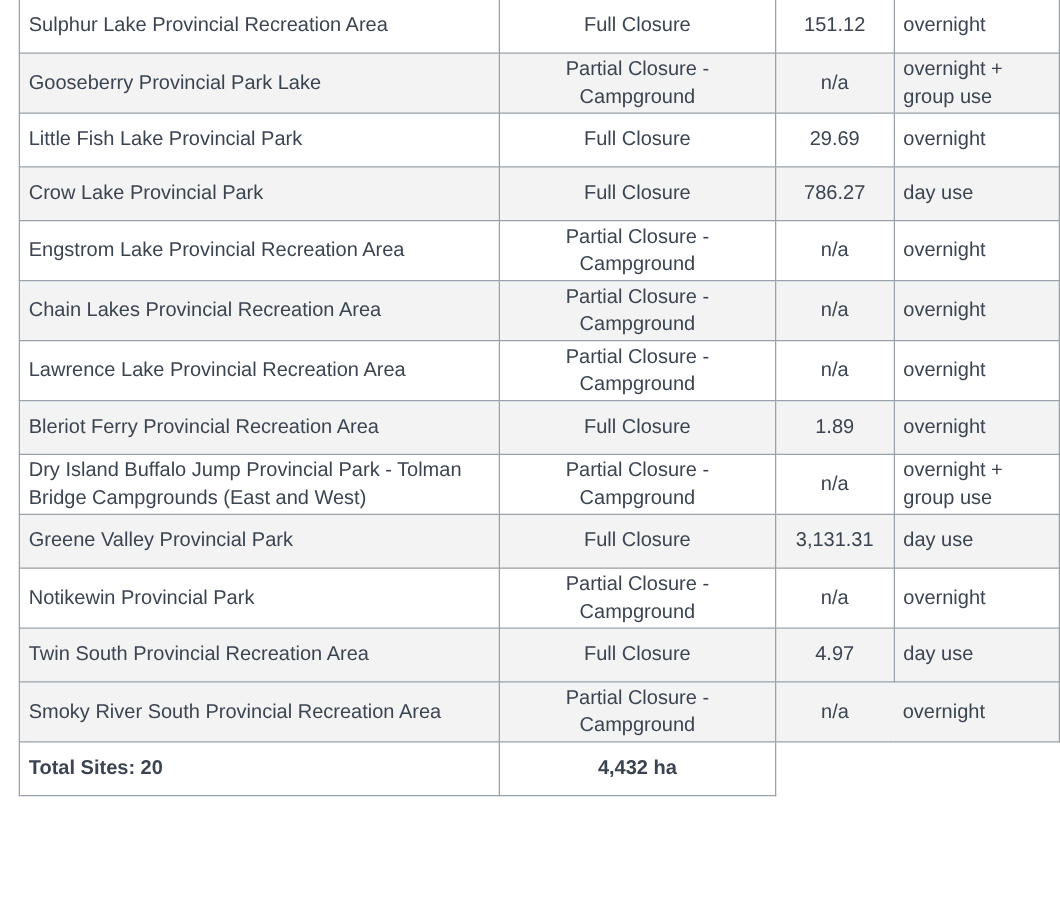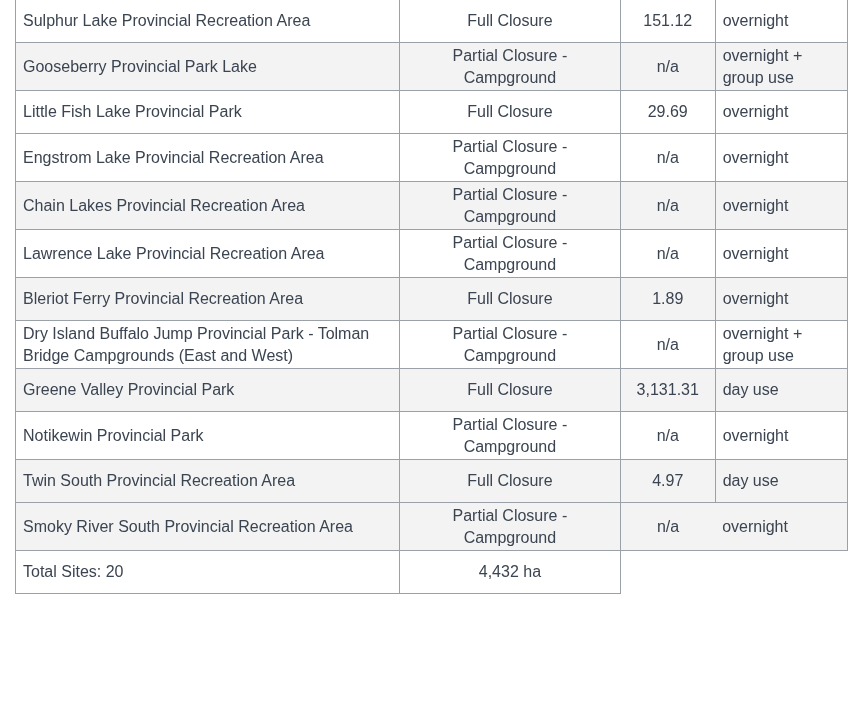--- a/index.html
+++ b/index.html
@@ -18,21 +18,21 @@
     vertical-align: middle;
     box-sizing: border-box;
   }
   .tbl tr.stripe td { background: #f3f3f3; }
   .c1 { width: 403px; text-align: left; }
   .c2 { width: 229px; text-align: center; }
   .c3 { width: 96px; text-align: center; }
   .c4 { width: 136px; text-align: left; }
   .tbl tr.last td.c3 { border-right: none; }
   .tbl tr.last td.c4 { border-left: none; }
-  .tbl tr.total td { font-weight: normal; background: #ffffff; }
+  .tbl tr.total td { font-weight: bold; background: #ffffff; }
   .tbl tr.total td.empty { border: none; background: #ffffff; }
 </style>
 </head>
 <body>
 
 <table class="tbl">
   <tbody>
     <tr>
       <td class="c1">Sulphur Lake Provincial Recreation Area</td>
       <td class="c2">Full Closure</td>
@@ -43,20 +43,26 @@
       <td class="c1">Gooseberry Provincial Park Lake</td>
       <td class="c2">Partial Closure - Campground</td>
       <td class="c3">n/a</td>
       <td class="c4">overnight + group use</td>
     </tr>
     <tr>
       <td class="c1">Little Fish Lake Provincial Park</td>
       <td class="c2">Full Closure</td>
       <td class="c3">29.69</td>
       <td class="c4">overnight</td>
+    </tr>
+    <tr class="stripe">
+      <td class="c1">Crow Lake Provincial Park</td>
+      <td class="c2">Full Closure</td>
+      <td class="c3">786.27</td>
+      <td class="c4">day use</td>
     </tr>
     <tr>
       <td class="c1">Engstrom Lake Provincial Recreation Area</td>
       <td class="c2">Partial Closure  - Campground</td>
       <td class="c3">n/a</td>
       <td class="c4">overnight</td>
     </tr>
     <tr class="stripe">
       <td class="c1">Chain Lakes Provincial Recreation Area</td>
       <td class="c2">Partial Closure  - Campground</td>

